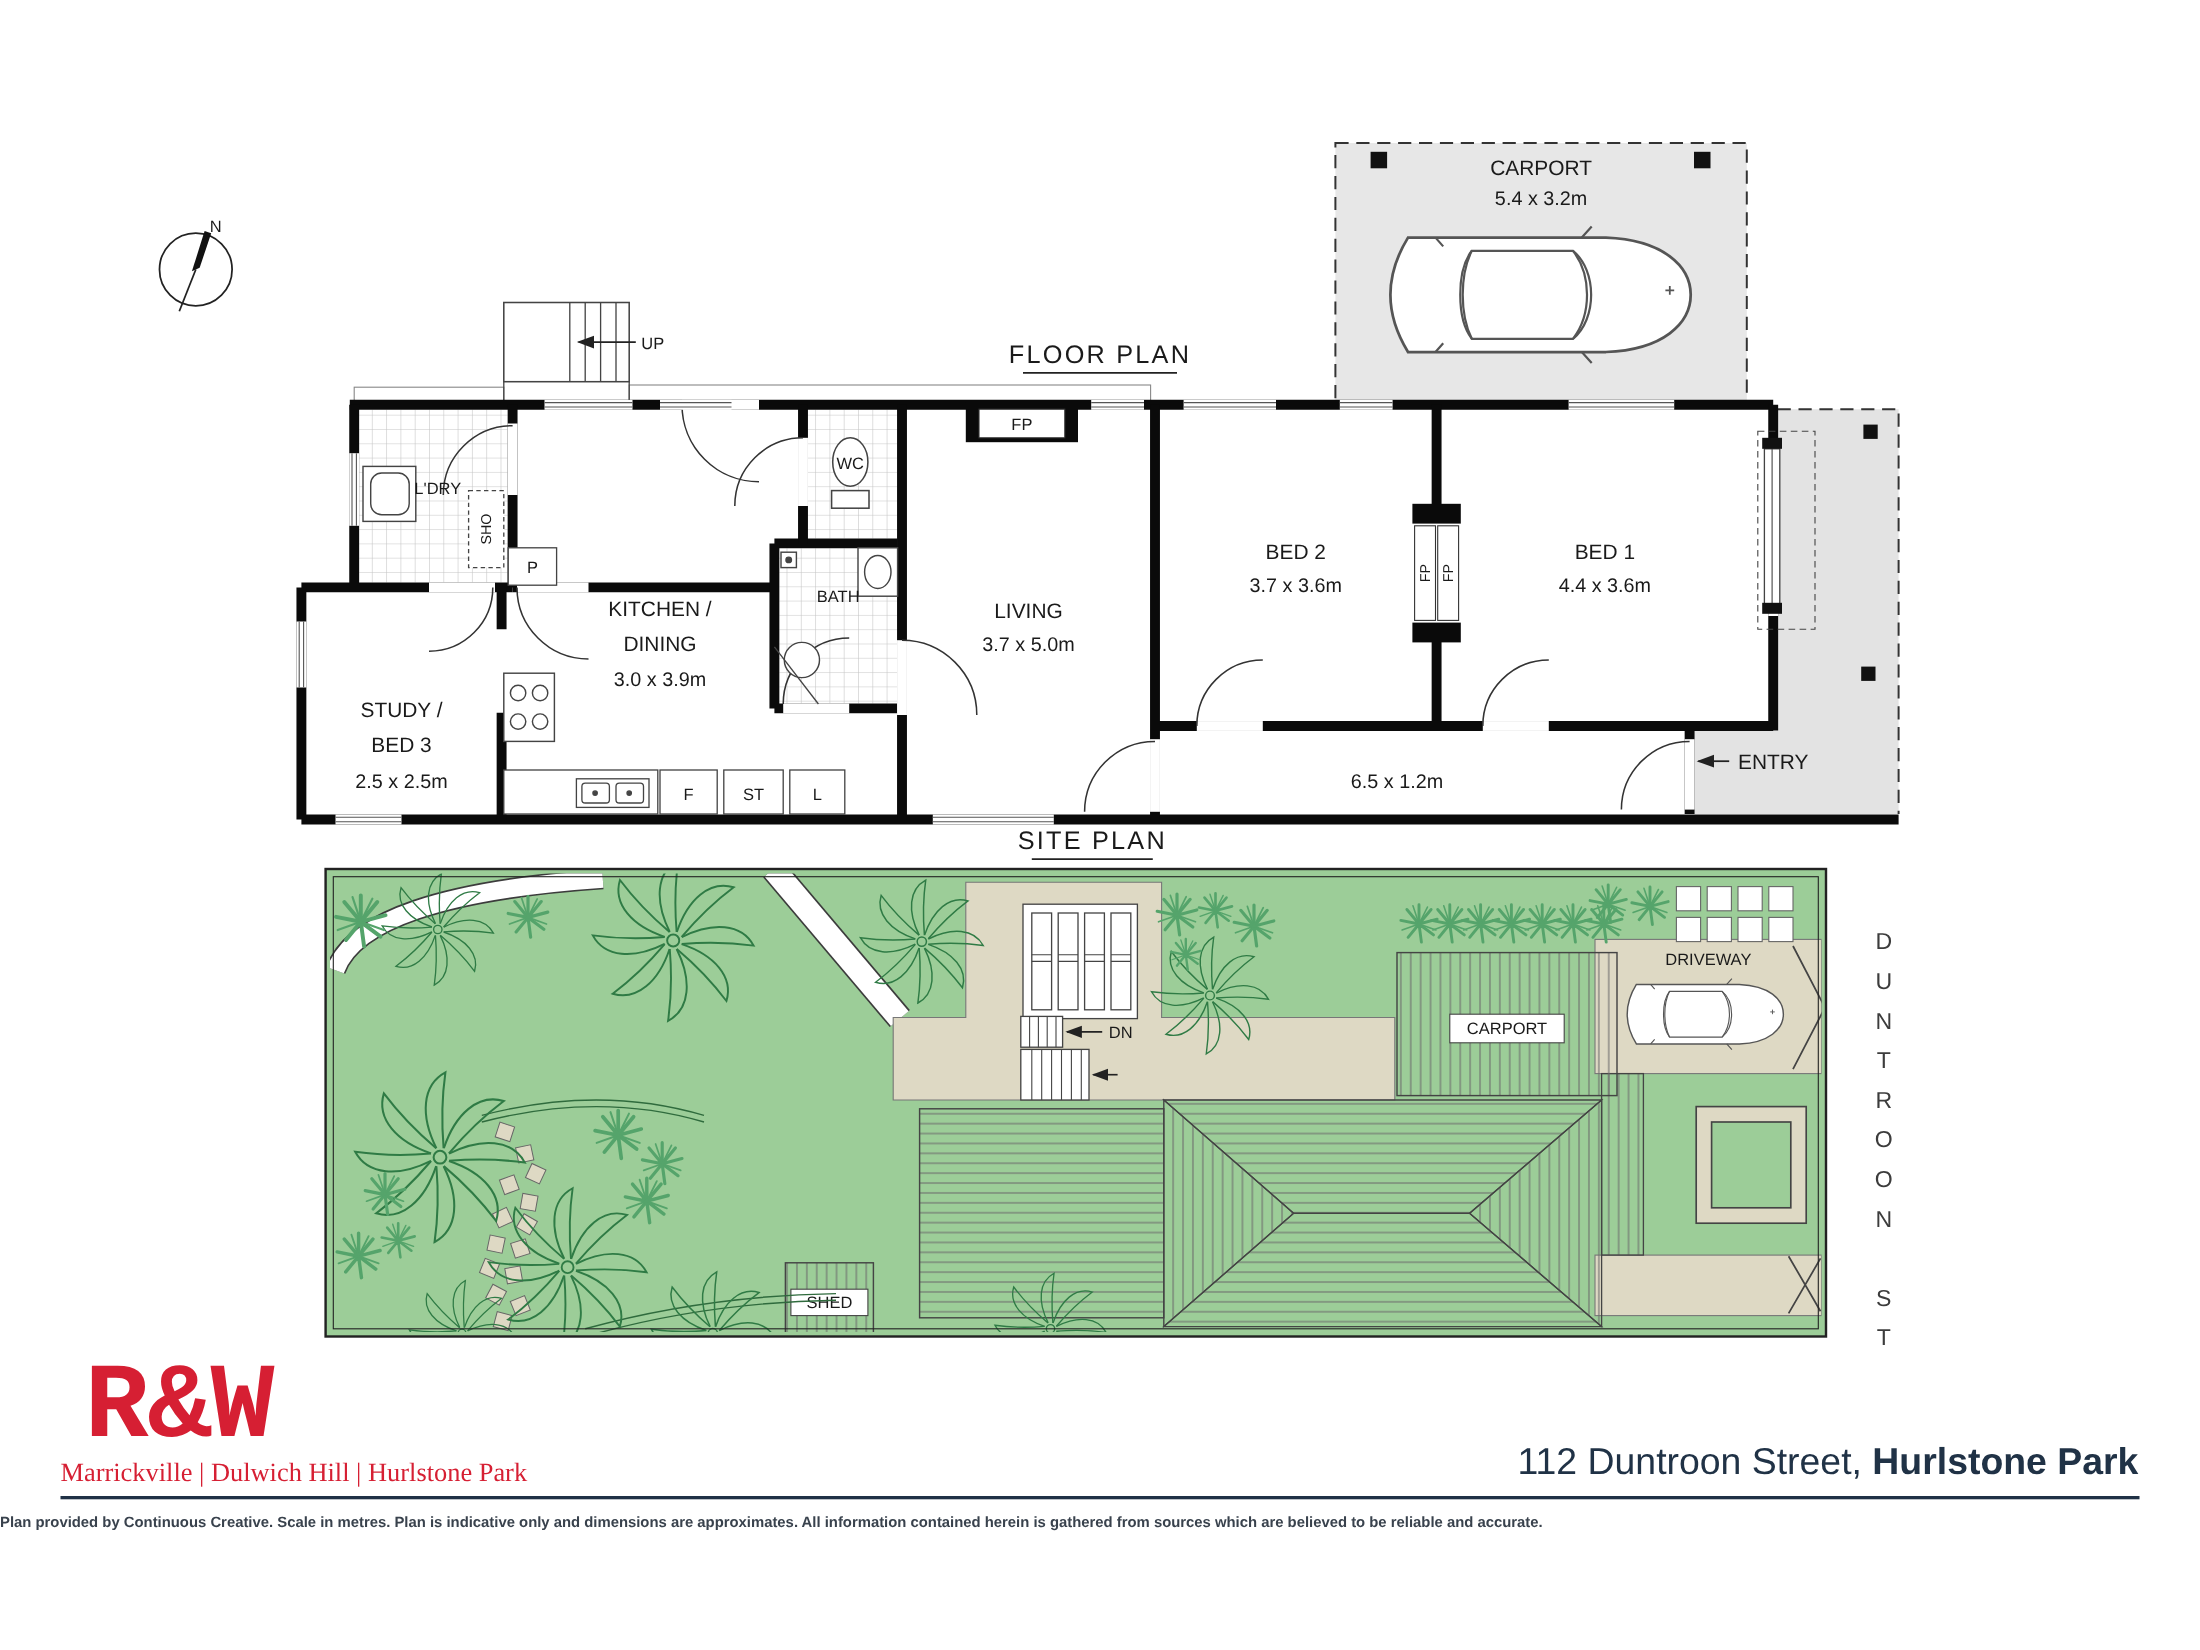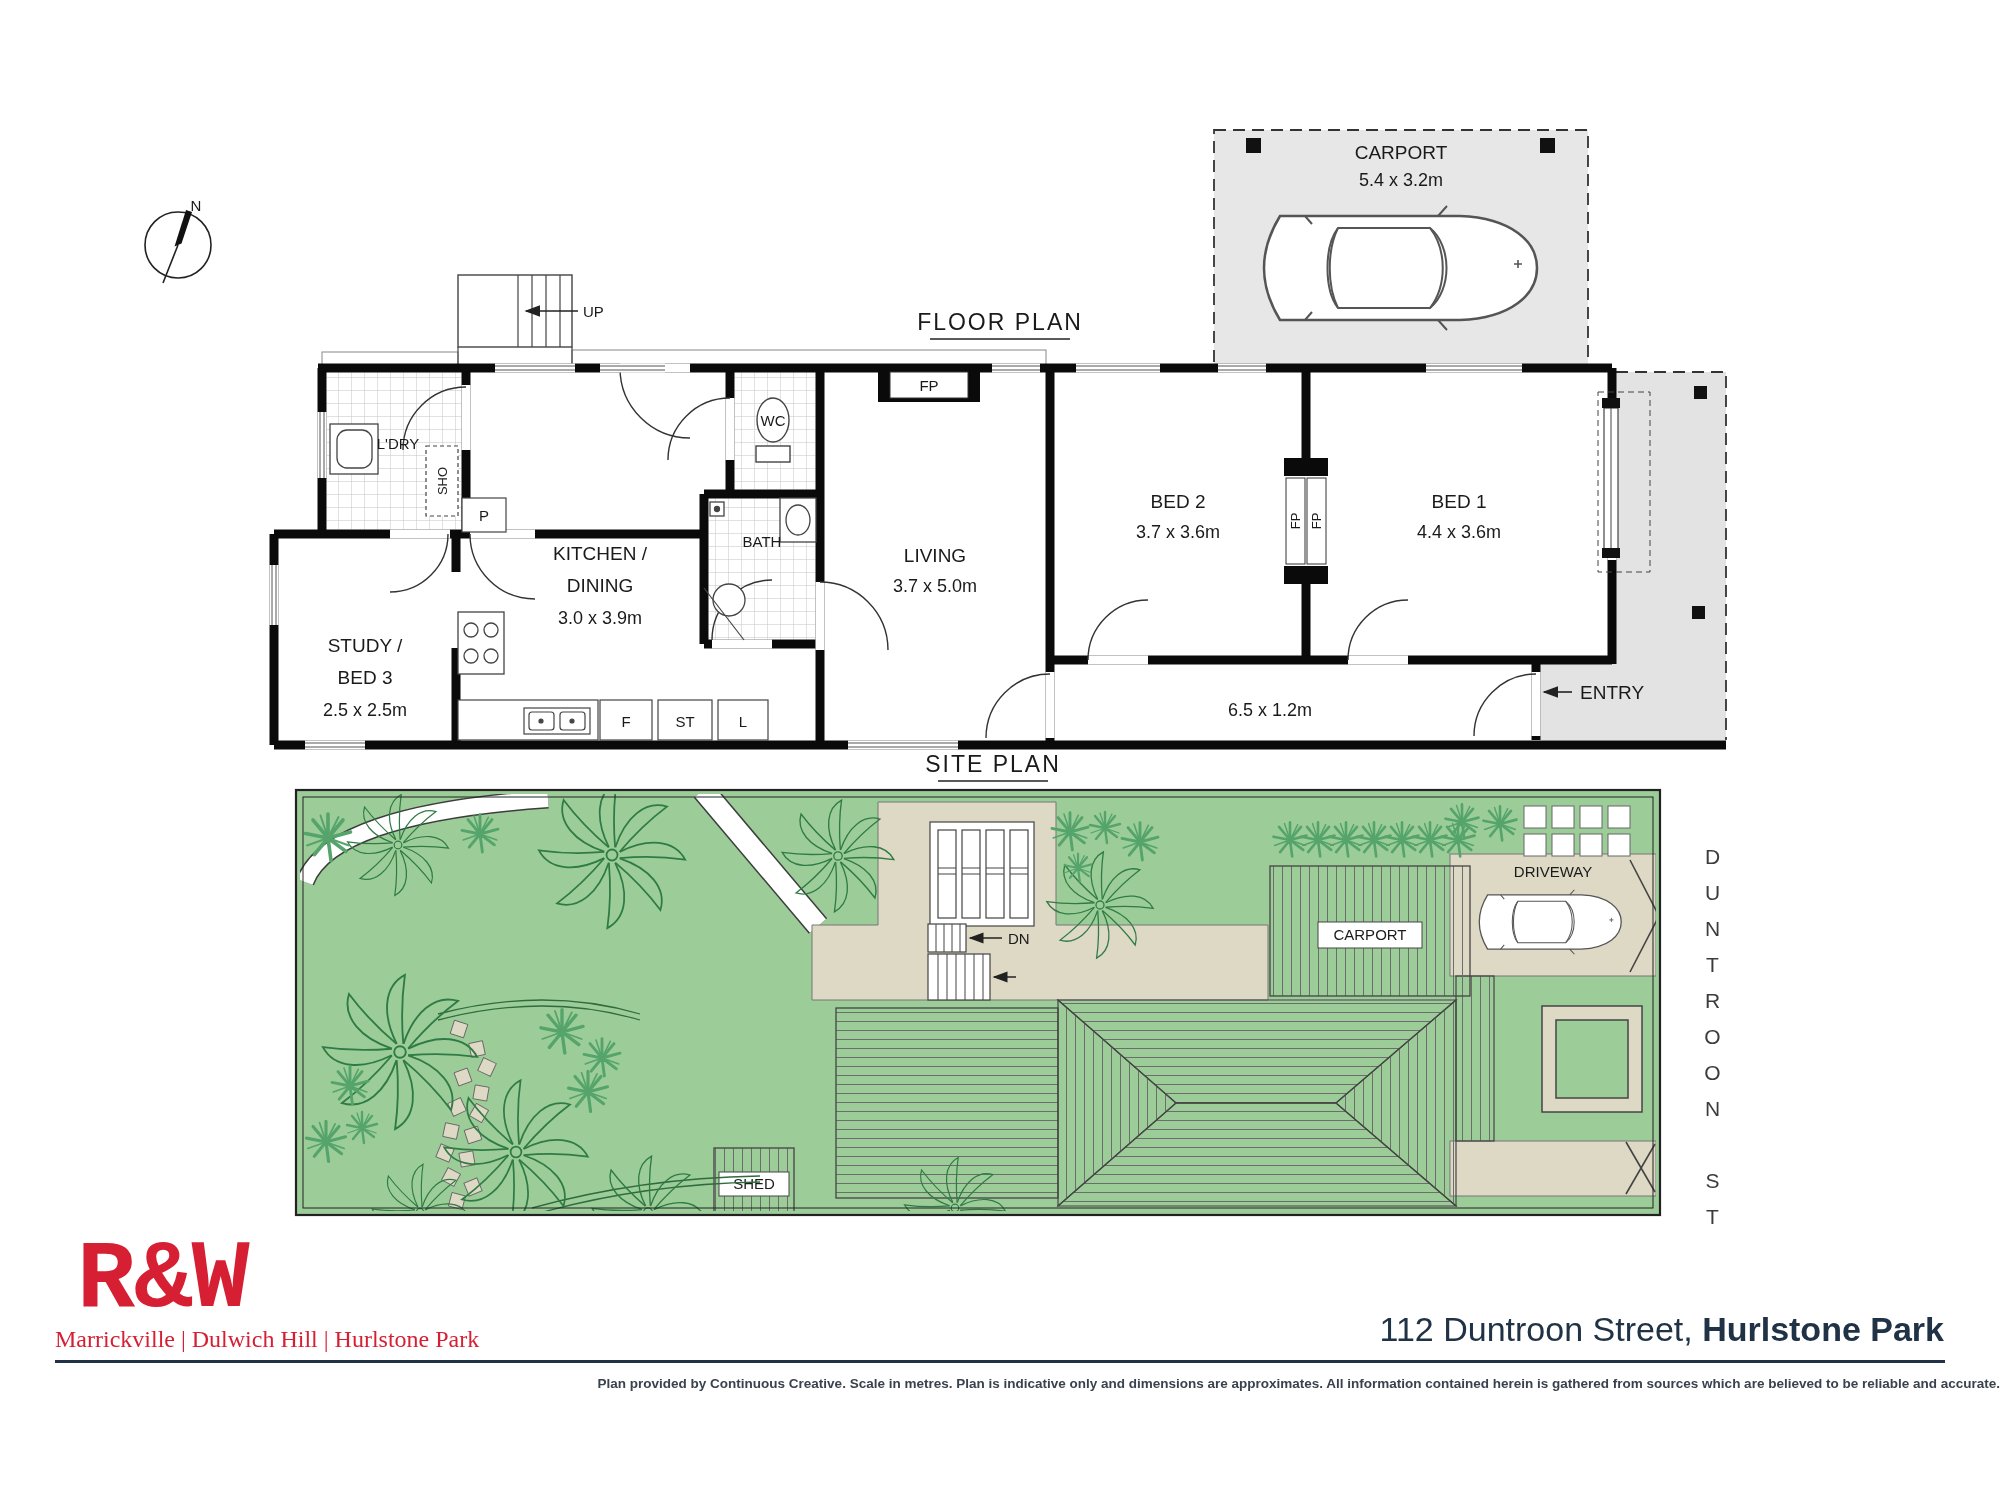--- a/index.html
+++ b/index.html
@@ -35,22 +35,22 @@
   .offices{
     position:absolute;left:55px;top:1326px;color:var(--brand-red);
     font-family:"Liberation Serif",serif;font-size:24px;
   }
   .address{
     position:absolute;right:56px;top:1310px;color:var(--navy);font-size:34px;
   }
   .address b{font-weight:700;}
   .divider{position:absolute;left:55px;right:55px;top:1360px;height:3px;background:var(--navy);}
   .disclaimer{
-    position:absolute;left:0;right:0;top:1372px;text-align:right;color:#39424d;
-    font-size:13.5px;font-weight:700;line-height:1.85;padding-left:28px;
+    position:absolute;left:0;right:0;top:1372px;text-align:left;color:#39424d;
+    font-size:13.5px;font-weight:700;line-height:1.85;
   }
 </style>
 </head>
 <body>
 
 <div class="page">
 
 <svg width="2000" height="1500" viewBox="0 0 2000 1500">
   <defs>
     <pattern id="patTile" patternUnits="userSpaceOnUse" width="13" height="13">

